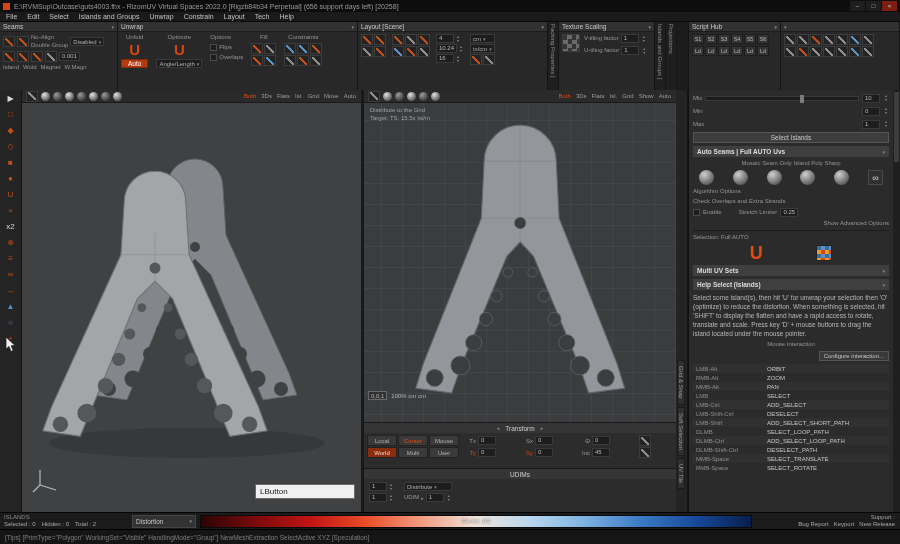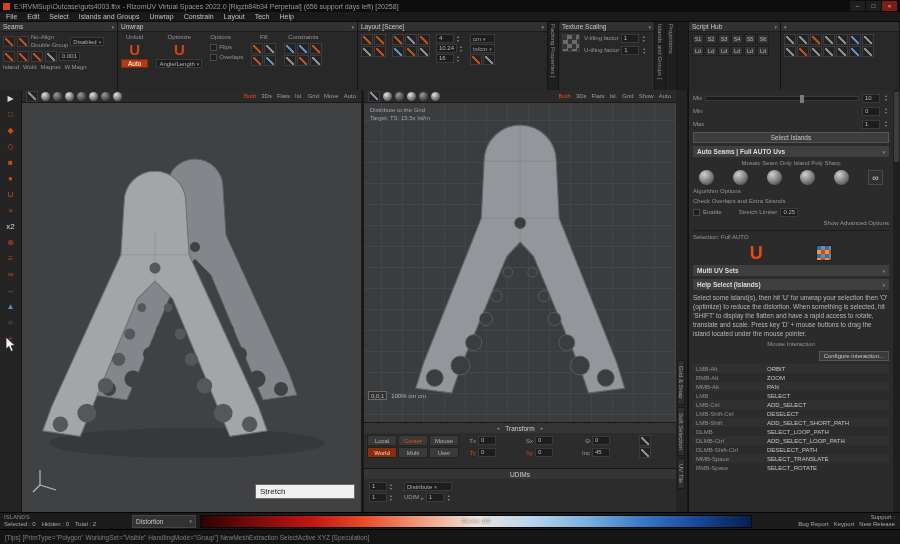--- a/index.html
+++ b/index.html
@@ -733,16 +733,16 @@
       <span>Keyport</span>
       <span>New Release</span>
     </div>
   </div>
 </div>
 
 <div class="bbar">
   <span>[Tips]  [PrimType="Polygon"   WorkingSet="Visible"   HandlingMode="Group"]   NewMeshExtraction   SelectActive   XYZ   [Speculation]</span>
 </div>
 
-<div class="lbtn-tip">Stretch</div>
+<div class="lbtn-tip">LButton</div>
 <svg class="cursor" width="12" height="16" viewBox="0 0 12 16">
   <polygon points="1,0 1,12 4,9.5 6,14.5 8.2,13.6 6.2,8.8 10,8.5" fill="#f2f2f2" stroke="#222" stroke-width="0.8"></polygon>
 </svg>
 
 </body></html>

